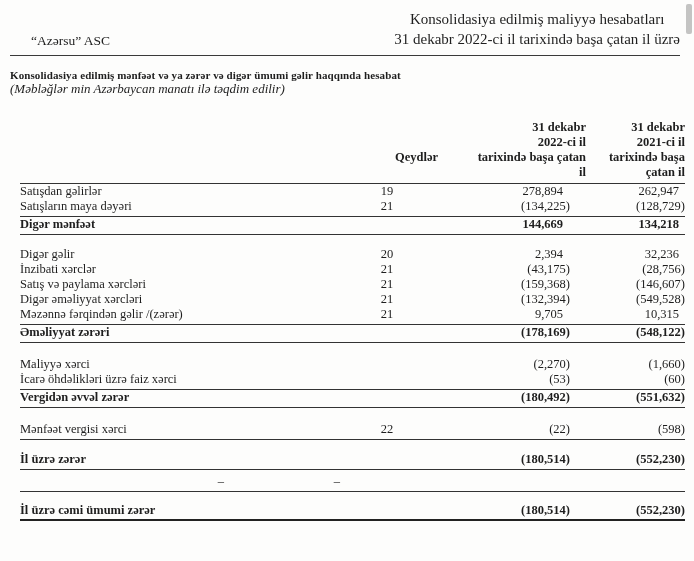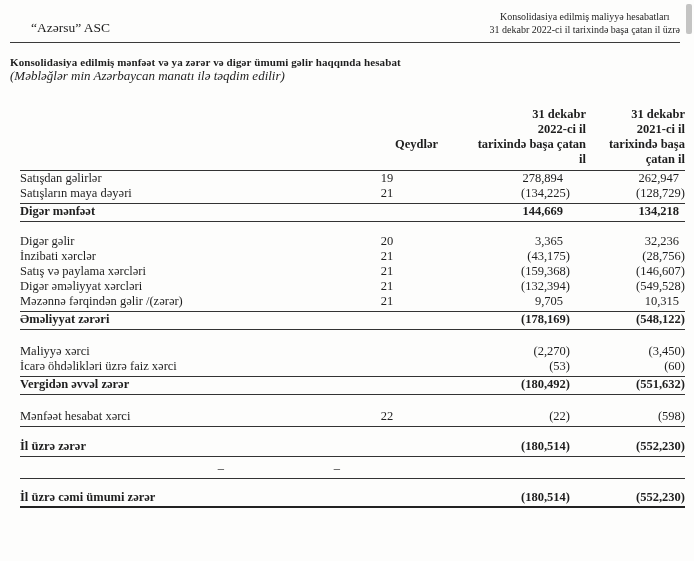--- a/index.html
+++ b/index.html
@@ -17,21 +17,21 @@
   .page::after{
     content:""; position:absolute; right:2px; top:4px; width:6px; height:30px;
     background:rgba(90,90,90,0.35); border-radius:2px; pointer-events:none;
   }
   .top-header{
     display:flex; justify-content:space-between; align-items:flex-end;
     border-bottom:1.5px solid #3a3a3a;
     padding-bottom:6px; padding-top:2px;
   }
   .company{ font-size:13.5px; margin-left:21px; white-space:nowrap; }
-  .doc-ref{ text-align:center; font-size:10px; line-height:1.3; }
+  .doc-ref{ text-align:center; font-size:15px; line-height:1.3; }
   .statement-title{
     margin-top:13px; font-size:11px; font-weight:bold; letter-spacing:0.1px;
   }
   .currency-note{
     font-size:13px; font-style:italic;
   }
   .table{ margin-top:23px; margin-left:10px; width:665px; font-size:12.5px; }
   .thead{
     display:flex; align-items:flex-end;
     border-bottom:1.3px solid #333;
@@ -99,21 +99,21 @@
   <div class="trow bold rule-thin">
     <div class="c-label">Digər mənfəət</div>
     <div class="c-note"></div>
     <div class="c-v2022">144,669</div>
     <div class="c-v2021">134,218</div>
   </div>
 
   <div class="trow" style="margin-top: 12px;">
     <div class="c-label">Digər gəlir</div>
     <div class="c-note">20</div>
-    <div class="c-v2022">3,365</div>
+    <div class="c-v2022">2,394</div>
     <div class="c-v2021">32,236</div>
   </div>
 
   <div class="trow">
     <div class="c-label">İnzibati xərclər</div>
     <div class="c-note">21</div>
     <div class="c-v2022 neg">(43,175)</div>
     <div class="c-v2021 neg">(28,756)</div>
   </div>
 
@@ -142,39 +142,39 @@
     <div class="c-label">Əməliyyat zərəri</div>
     <div class="c-note"></div>
     <div class="c-v2022 neg">(178,169)</div>
     <div class="c-v2021 neg">(548,122)</div>
   </div>
 
   <div class="trow" style="margin-top: 14px;">
     <div class="c-label">Maliyyə xərci</div>
     <div class="c-note"></div>
     <div class="c-v2022 neg">(2,270)</div>
-    <div class="c-v2021 neg">(3,450)</div>
+    <div class="c-v2021 neg">(1,660)</div>
   </div>
 
   <div class="trow rule-thin">
     <div class="c-label">İcarə öhdəlikləri üzrə faiz xərci</div>
     <div class="c-note"></div>
     <div class="c-v2022 neg">(53)</div>
     <div class="c-v2021 neg">(60)</div>
   </div>
 
   <div class="trow bold rule-thin">
     <div class="c-label">Vergidən əvvəl zərər</div>
     <div class="c-note"></div>
     <div class="c-v2022 neg">(180,492)</div>
     <div class="c-v2021 neg">(551,632)</div>
   </div>
 
   <div class="trow rule-thin" style="margin-top: 14px;">
-    <div class="c-label">Mənfəət hesabat xərci</div>
+    <div class="c-label">Mənfəət vergisi xərci</div>
     <div class="c-note">22</div>
     <div class="c-v2022 neg">(22)</div>
     <div class="c-v2021 neg">(598)</div>
   </div>
 
   <div class="trow bold rule-thin" style="margin-top: 12px;">
     <div class="c-label">İl üzrə zərər</div>
     <div class="c-note"></div>
     <div class="c-v2022 neg">(180,514)</div>
     <div class="c-v2021 neg">(552,230)</div>

